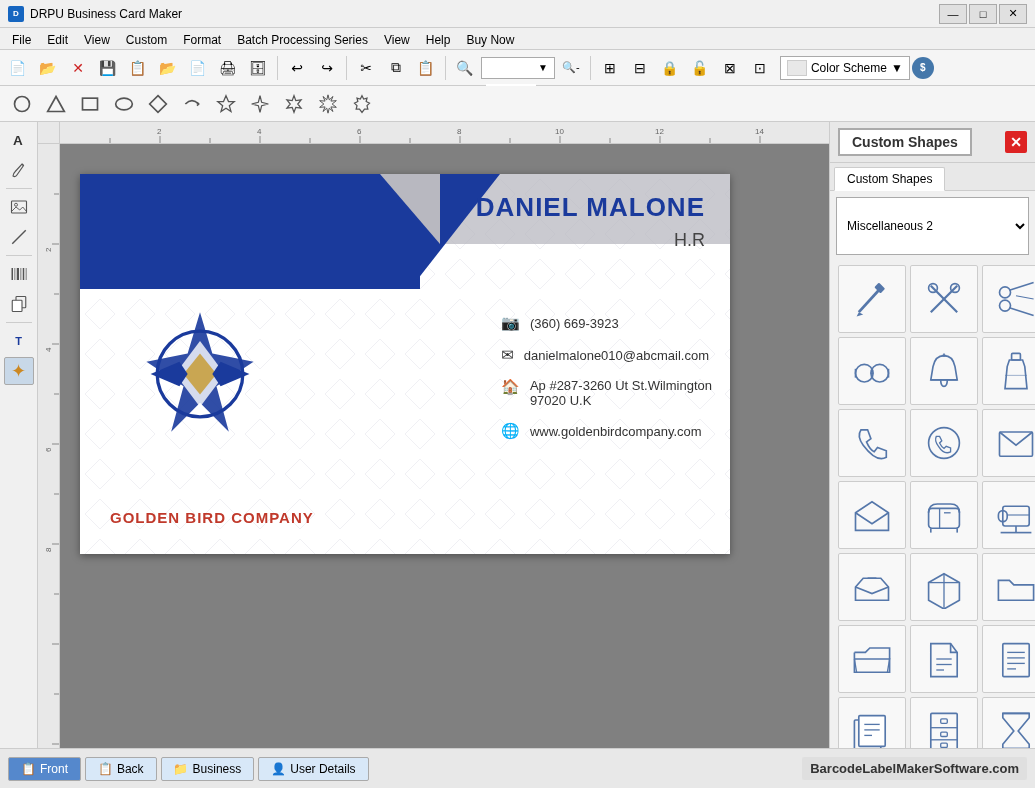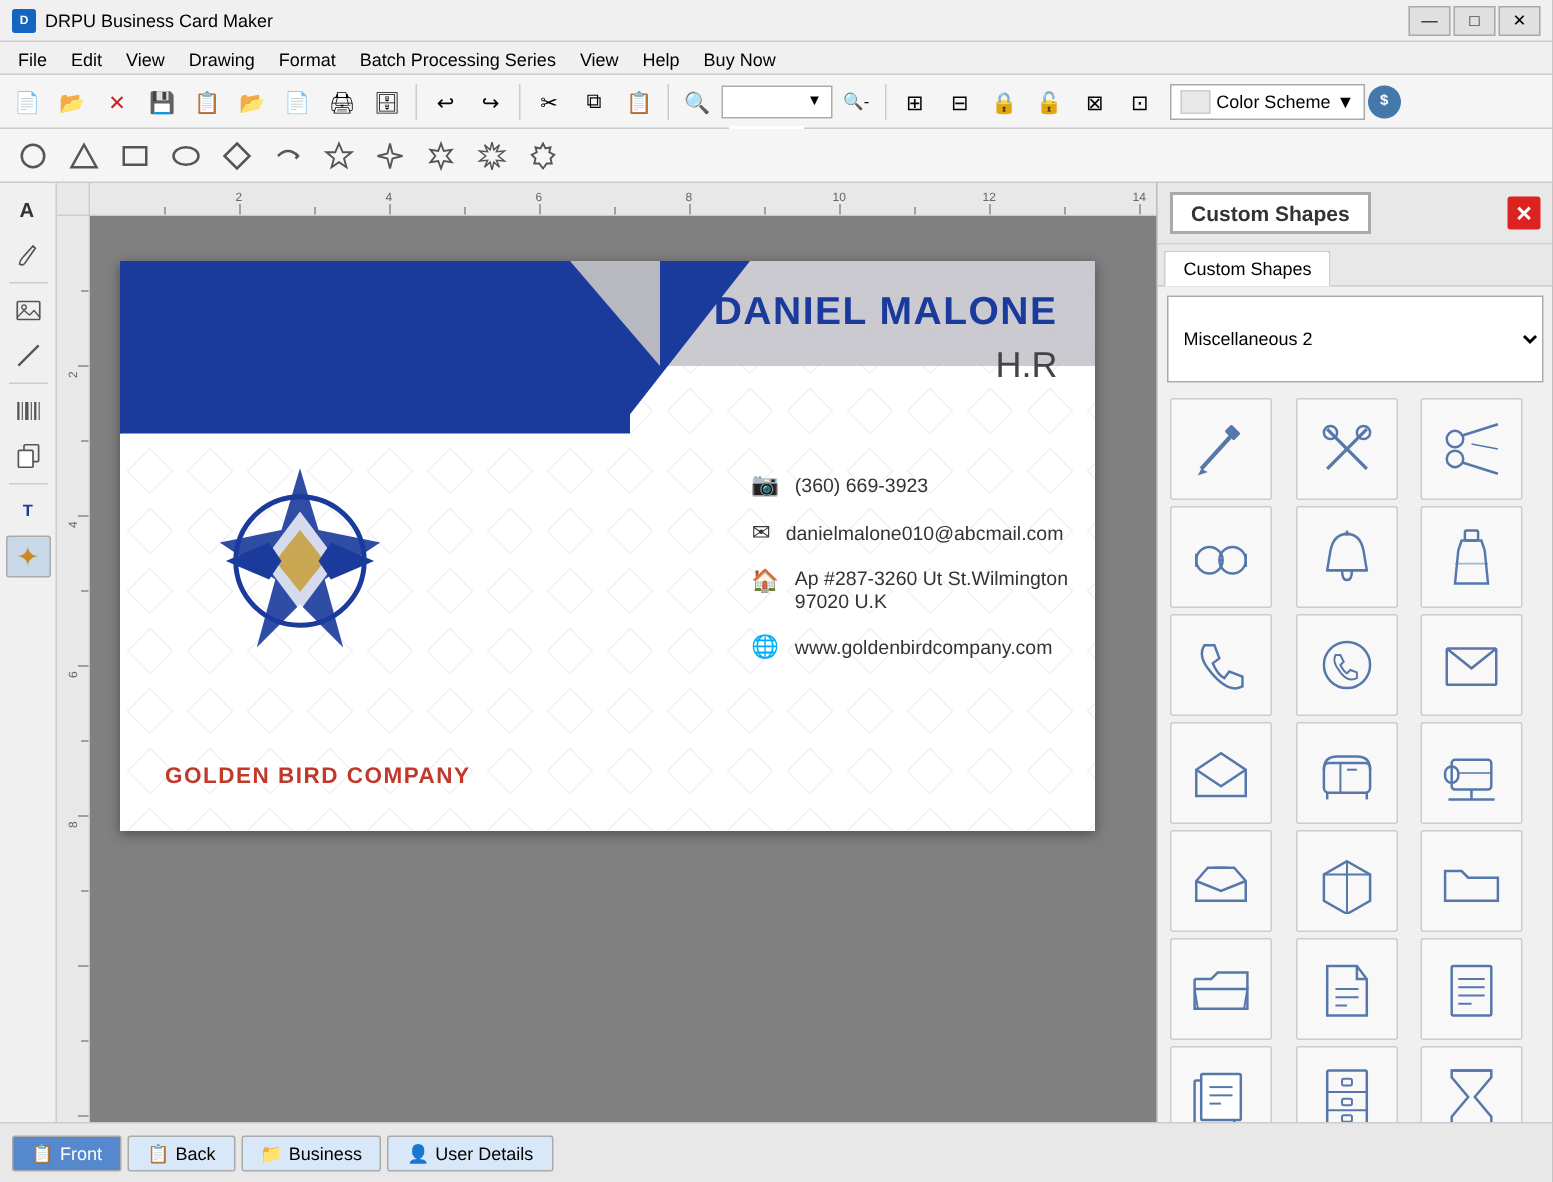--- a/index.html
+++ b/index.html
@@ -42,21 +42,21 @@
 
     
     .canvas-area { flex: 1; background: #808080; overflow: auto; position: relative; display: flex; align-items: flex-start; justify-content: flex-start; }
     .ruler-corner { width: 22px; height: 22px; background: #e8e8e8; border-right: 1px solid #ccc; border-bottom: 1px solid #ccc; position: absolute; top: 0; left: 0; z-index: 10; }
     .ruler-h { position: absolute; top: 0; left: 22px; right: 0; height: 22px; background: #e8e8e8; border-bottom: 1px solid #ccc; overflow: hidden; }
     .ruler-v { position: absolute; top: 22px; left: 0; bottom: 0; width: 22px; background: #e8e8e8; border-right: 1px solid #ccc; overflow: hidden; display: flex; flex-direction: column; align-items: center; }
     .canvas-workspace { position: absolute; top: 22px; left: 22px; right: 0; bottom: 0; padding: 30px 20px; }
     .business-card { width: 650px; height: 380px; background: white; position: relative; overflow: hidden; box-shadow: 0 2px 8px rgba(0,0,0,0.4); }
 
     
-    .right-panel { width: 264px; background: #f0f0f0; border-left: 1px solid #ccc; display: flex; flex-direction: column; }
+    .right-panel { width: 206px; background: #f0f0f0; border-left: 1px solid #ccc; display: flex; flex-direction: column; }
     .panel-title-bar { display: flex; align-items: center; justify-content: space-between; padding: 6px 8px; background: #e8e8e8; border-bottom: 1px solid #ccc; }
     .panel-title { font-size: 14px; font-weight: bold; color: #333; padding: 4px 12px; border: 2px solid #aaa; background: white; }
     .panel-close-btn { width: 22px; height: 22px; background: #dd2222; border: none; cursor: pointer; display: flex; align-items: center; justify-content: center; color: white; font-weight: bold; font-size: 14px; border-radius: 2px; }
     .panel-tabs { display: flex; border-bottom: 1px solid #ccc; background: #e8e8e8; padding: 4px 4px 0; }
     .panel-tab { padding: 4px 12px; border: 1px solid #ccc; border-bottom: none; background: #d0e4f5; cursor: pointer; font-size: 12px; border-radius: 2px 2px 0 0; }
     .panel-tab.active { background: white; border-bottom: 1px solid white; margin-bottom: -1px; }
     .panel-dropdown { margin: 6px; padding: 20px 6px; border: 1px solid #aaa; background: white; cursor: pointer; font-size: 12px; width: calc(100% - 12px); }
     .shapes-grid { flex: 1; overflow-y: auto; padding: 4px 8px; }
     .shapes-grid-inner { display: grid; grid-template-columns: repeat(3, 1fr); gap: 4px; }
     .shape-cell { width: 68px; height: 68px; border: 1px solid #ccc; background: #f8f8f8; cursor: pointer; display: flex; align-items: center; justify-content: center; border-radius: 2px; }
@@ -84,21 +84,21 @@
     <button class="title-btn">—</button>
     <button class="title-btn">□</button>
     <button class="title-btn close">✕</button>
   </div>
 </div>
 
 <div class="menu-bar">
   <span class="menu-item">File</span>
   <span class="menu-item">Edit</span>
   <span class="menu-item">View</span>
-  <span class="menu-item">Drawing</span>
+  <span class="menu-item">Custom</span>
   <span class="menu-item">Format</span>
   <span class="menu-item">Batch Processing Series</span>
   <span class="menu-item">View</span>
   <span class="menu-item">Help</span>
   <span class="menu-item">Buy Now</span>
 </div>
 
 <div class="toolbar">
   <button class="tb-btn" title="New">📄</button>
   <button class="tb-btn" title="Open">📂</button>
@@ -323,21 +323,21 @@
         <div style="position:absolute;top:0;left:0;width:0;height:0;border-left:420px solid #1a3a9c;border-bottom:115px solid transparent;"></div>
         <div style="position:absolute;top:0;left:0;height:115px;width:340px;background:#1a3a9c;"></div>
 
         <div style="position:absolute;top:0;right:0;width:320px;height:70px;background:#b8b8c0;opacity:0.75;"></div>
 
         <div style="position:absolute;top:0;left:330px;width:0;height:0;border-top:115px solid #1a3a9c;border-right:90px solid transparent;"></div>
         <div style="position:absolute;top:0;left:300px;width:0;height:0;border-top:70px solid #b8b8c0;border-left:60px solid transparent;"></div>
 
         <div style="position:absolute;top:18px;right:25px;font-size:26px;font-weight:bold;color:#1a3a9c;text-align:right;font-family:Arial,sans-serif;letter-spacing:1px;">DANIEL MALONE</div>
 
-        <div style="position:absolute;top:56px;right:25px;font-size:24px;color:#444;text-align:center;">H.R</div>
+        <div style="position:absolute;top:56px;right:25px;font-size:18px;color:#444;text-align:center;">H.R</div>
 
         <div style="position:absolute;top:130px;left:50px;">
           <svg width="160" height="170" viewBox="0 0 160 170" class="logo-svg">
 
             <polygon points="80,10 95,60 145,70 100,100 115,155 80,120 45,155 60,100 15,70 65,60" fill="#1a3a9c" opacity="0.9"></polygon>
 
             <circle cx="80" cy="85" r="52" fill="none" stroke="#1a3a9c" stroke-width="4"></circle>
 
             <polygon points="80,45 110,85 80,125 50,85" fill="white" opacity="0.8"></polygon>
 
@@ -589,13 +589,14 @@
     </div>
     <div class="bottom-tab">
       <span>📁</span>
       <span>Business</span>
     </div>
     <div class="bottom-tab">
       <span>👤</span>
       <span>User Details</span>
     </div>
   </div>
+  <div class="watermark">BarcodeLabelMakerSoftware.com</div>
 </div>
 
 </body></html>

